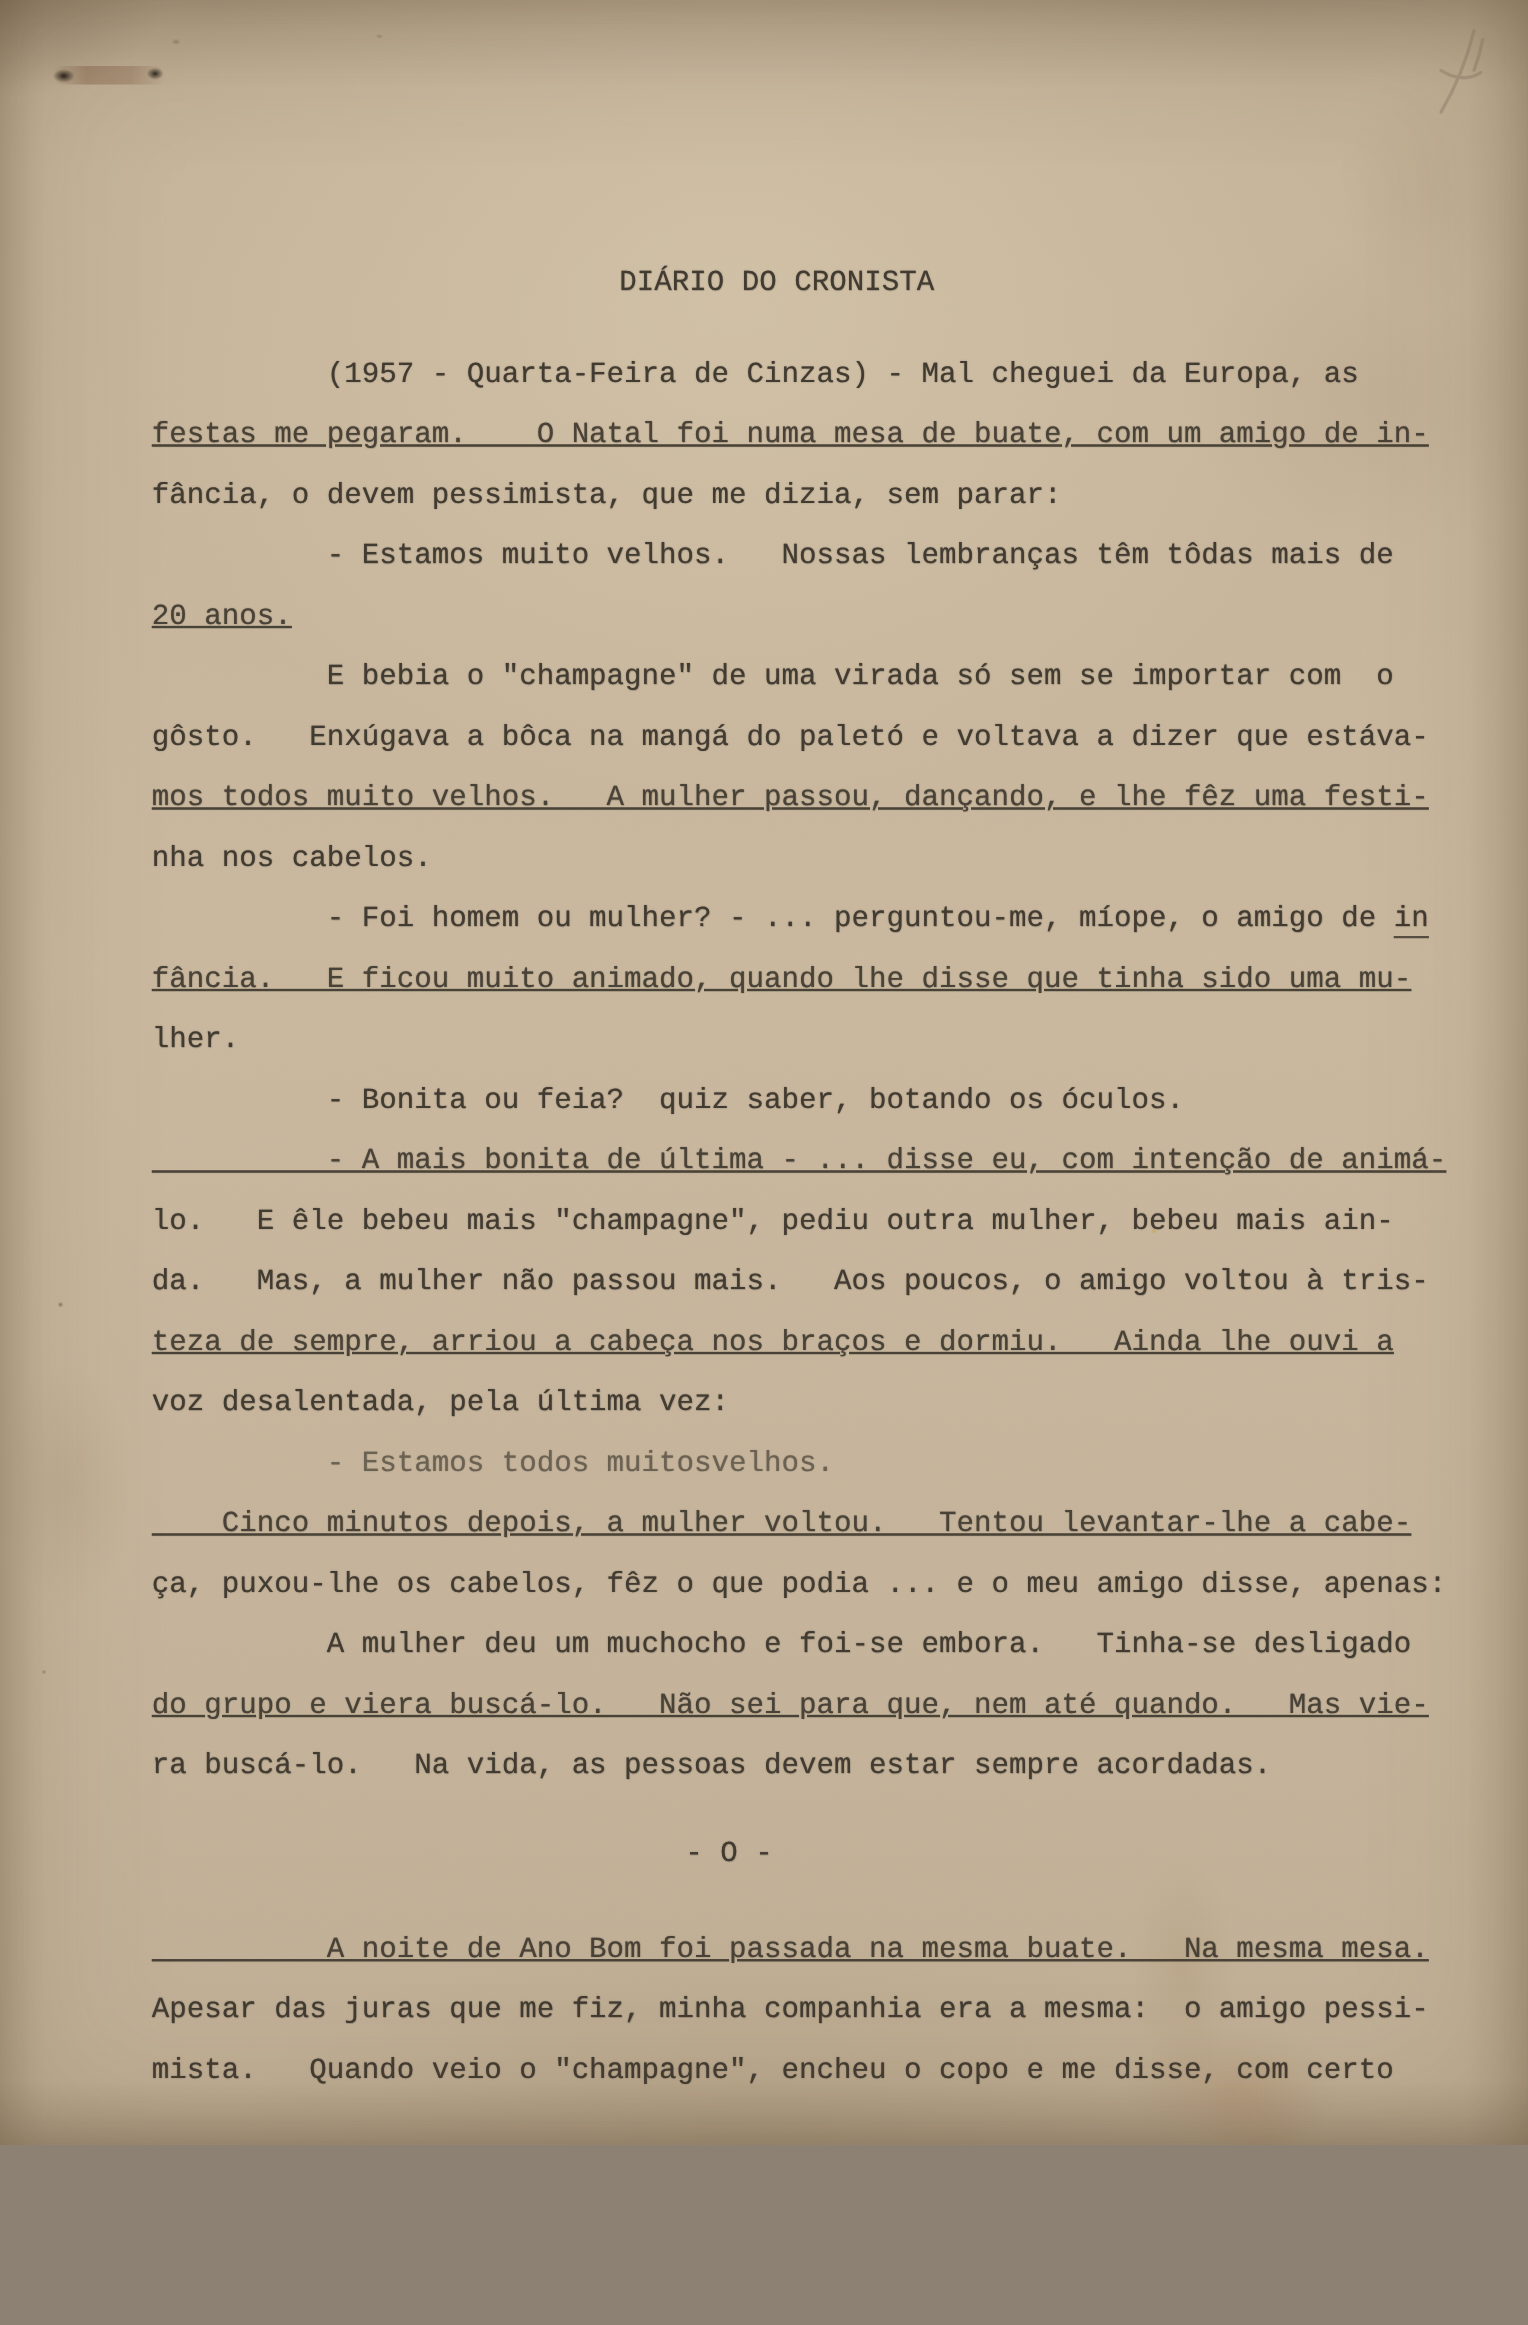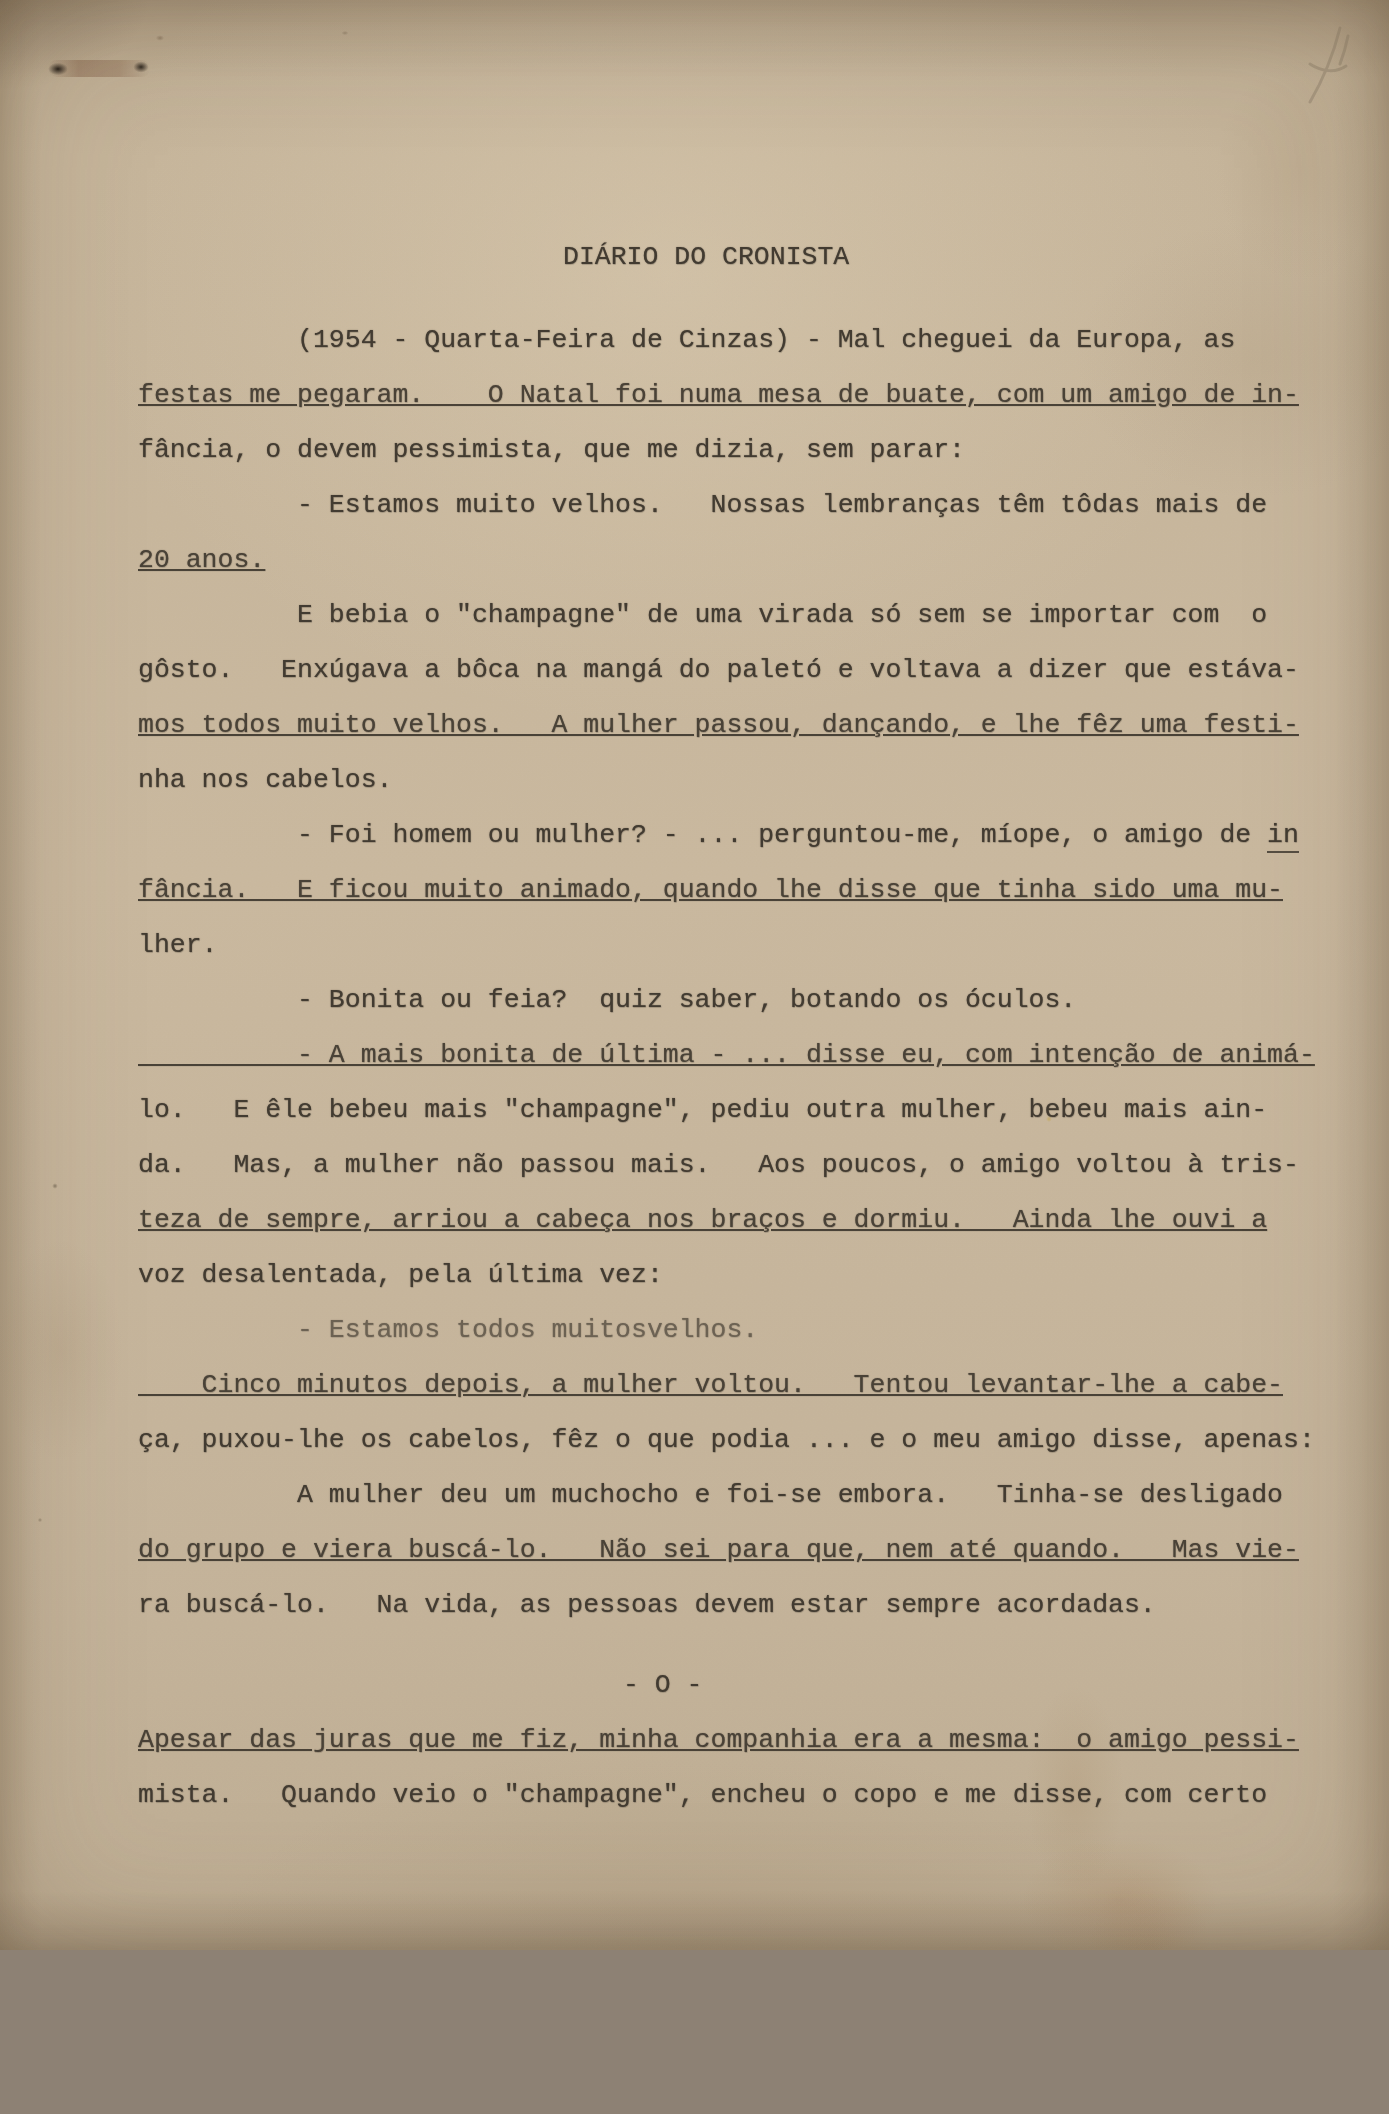--- a/index.html
+++ b/index.html
@@ -90,21 +90,21 @@
     <g fill="none" stroke="#8b7d68" stroke-width="3" stroke-linecap="round" opacity="0.45">
       <path d="M58 6 C52 30, 42 56, 28 80"></path>
       <path d="M28 42 C40 50, 54 51, 64 44"></path>
       <path d="M66 14 C64 24, 61 34, 58 42"></path>
     </g>
   </svg>
 
   <div class="doc">
     <div class="ln title">DIÁRIO DO CRONISTA</div>
 
-    <div class="ln first">          (1954 - Quarta-Feira de Cinzas) - Mal cheguei da Europa, as</div>
+    <div class="ln first">          (1957 - Quarta-Feira de Cinzas) - Mal cheguei da Europa, as</div>
     <div class="ln">festas me pegaram.    O Natal foi numa mesa de buate, com um amigo de in-</div>
     <div class="ln">fância, o devem pessimista, que me dizia, sem parar:</div>
     <div class="ln">          - Estamos muito velhos.   Nossas lembranças têm tôdas mais de</div>
     <div class="ln">20 anos.</div>
     <div class="ln">          E bebia o "champagne" de uma virada só sem se importar com  o</div>
     <div class="ln">gôsto.   Enxúgava a bôca na mangá do paletó e voltava a dizer que estáva-</div>
     <div class="ln">mos todos muito velhos.   A mulher passou, dançando, e lhe fêz uma festi-</div>
     <div class="ln">nha nos cabelos.</div>
     <div class="ln"><span>          - Foi homem ou mulher? - ... perguntou-me, míope, o amigo de </span><span class="u">in</span></div>
     <div class="ln">fância.   E ficou muito animado, quando lhe disse que tinha sido uma mu-</div>
@@ -117,18 +117,19 @@
     <div class="ln">voz desalentada, pela última vez:</div>
     <div class="ln faded">          - Estamos todos muitosvelhos.</div>
     <div class="ln">    Cinco minutos depois, a mulher voltou.   Tentou levantar-lhe a cabe-</div>
     <div class="ln">ça, puxou-lhe os cabelos, fêz o que podia ... e o meu amigo disse, apenas:</div>
     <div class="ln">          A mulher deu um muchocho e foi-se embora.   Tinha-se desligado</div>
     <div class="ln">do grupo e viera buscá-lo.   Não sei para que, nem até quando.   Mas vie-</div>
     <div class="ln">ra buscá-lo.   Na vida, as pessoas devem estar sempre acordadas.</div>
 
     <div class="ln divider">- O -</div>
 
+    <div class="ln after-divider">          A noite de Ano Bom foi passada na mesma buate.   Na mesma mesa.</div>
     <div class="ln">Apesar das juras que me fiz, minha companhia era a mesma:  o amigo pessi-</div>
     <div class="ln">mista.   Quando veio o "champagne", encheu o copo e me disse, com certo</div>
   </div>
 
   <div class="page-number">68</div>
 </div>
 
 </body></html>

